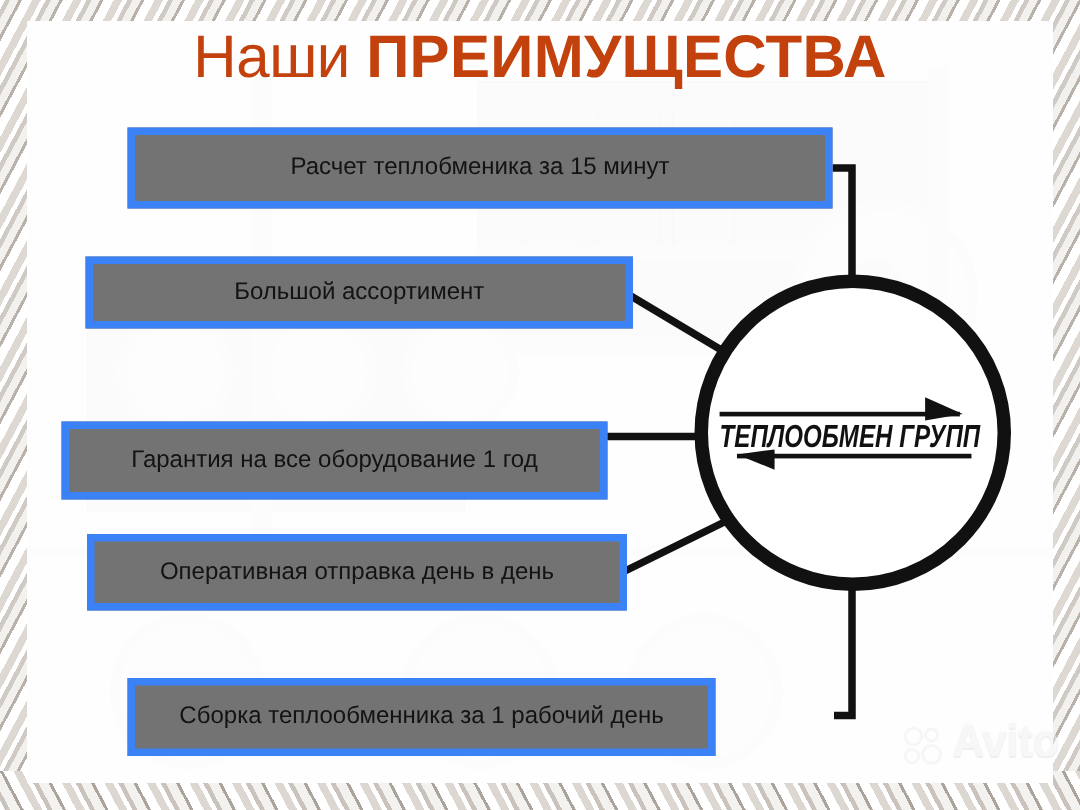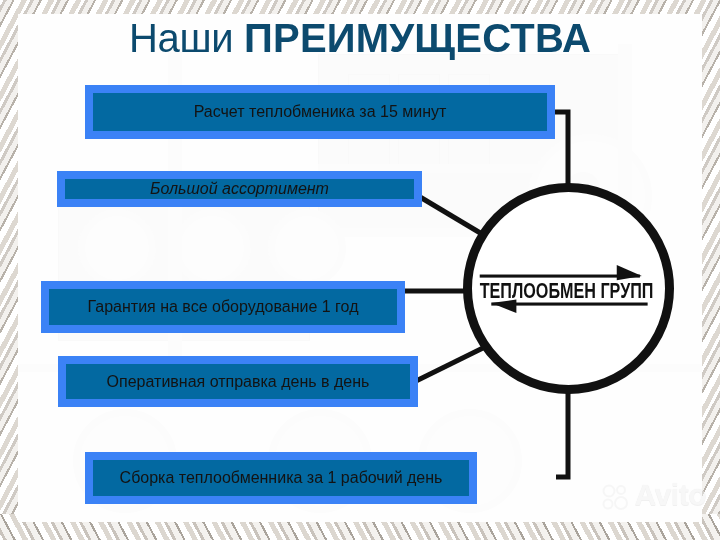--- a/index.html
+++ b/index.html
@@ -88,34 +88,34 @@
     position: absolute;
     inset: 0;
     z-index: 3;
   }
 
   .title {
     position: absolute;
     left: 0; right: 0;
     top: 14px;
     text-align: center;
-    color: #0c4a6e;
+    color: #c2410c;
     font-size: 40px;
     line-height: 48px;
     letter-spacing: -0.3px;
     white-space: nowrap;
   }
   .title .light { font-weight: 400; }
   .title .heavy { font-weight: 700; letter-spacing: 0.2px; }
 
   .adv-box {
     position: absolute;
     box-sizing: border-box;
-    border: 8px solid #3b82f6;
-    background: #0369a1;
+    border: 5px solid #3b82f6;
+    background: #737373;
     display: flex;
     align-items: center;
     justify-content: center;
     color: #131313;
     font-size: 16px;
     line-height: 20px;
     white-space: nowrap;
   }
 
   .logo-circle {
@@ -125,20 +125,21 @@
     border: 9px solid #111111;
     background: #ffffff;
   }
 
   .logo-mark {
     position: absolute;
     left: 0; right: 0;
     top: 50%;
     transform: translateY(-50%);
     display: flex;
+    font-style: italic;
   }
 
   .wm {
     position: absolute;
     right: 14px;
     bottom: 28px;
     z-index: 4;
     display: flex;
     align-items: flex-end;
     gap: 5px;
@@ -201,21 +202,21 @@
 
       <path d="M 416 381 L 489 345" stroke="#111111" stroke-width="5" fill="none"></path>
 
       <path d="M 556 477 L 568 477 L 568 392" stroke="#111111" stroke-width="5" fill="none"></path>
     </svg>
 
     <div class="adv-box" style="left:85px;  top:85px;  width:470px; height:54px;">
       <span>Расчет теплобменика за 15 минут</span>
     </div>
 
-    <div class="adv-box" style="left:57px;  top:171px; width:365px; height:36px;font-style:italic;">
+    <div class="adv-box" style="left:57px;  top:171px; width:365px; height:48px;">
       <span>Большой ассортимент</span>
     </div>
 
     <div class="adv-box" style="left:41px;  top:266px; width:364px; height:52px;margin-top:15px;">
       <span>Гарантия на все оборудование 1 год</span>
     </div>
 
     <div class="adv-box" style="left:58px;  top:356px; width:360px; height:51px;">
       <span>Оперативная отправка день в день</span>
     </div>

